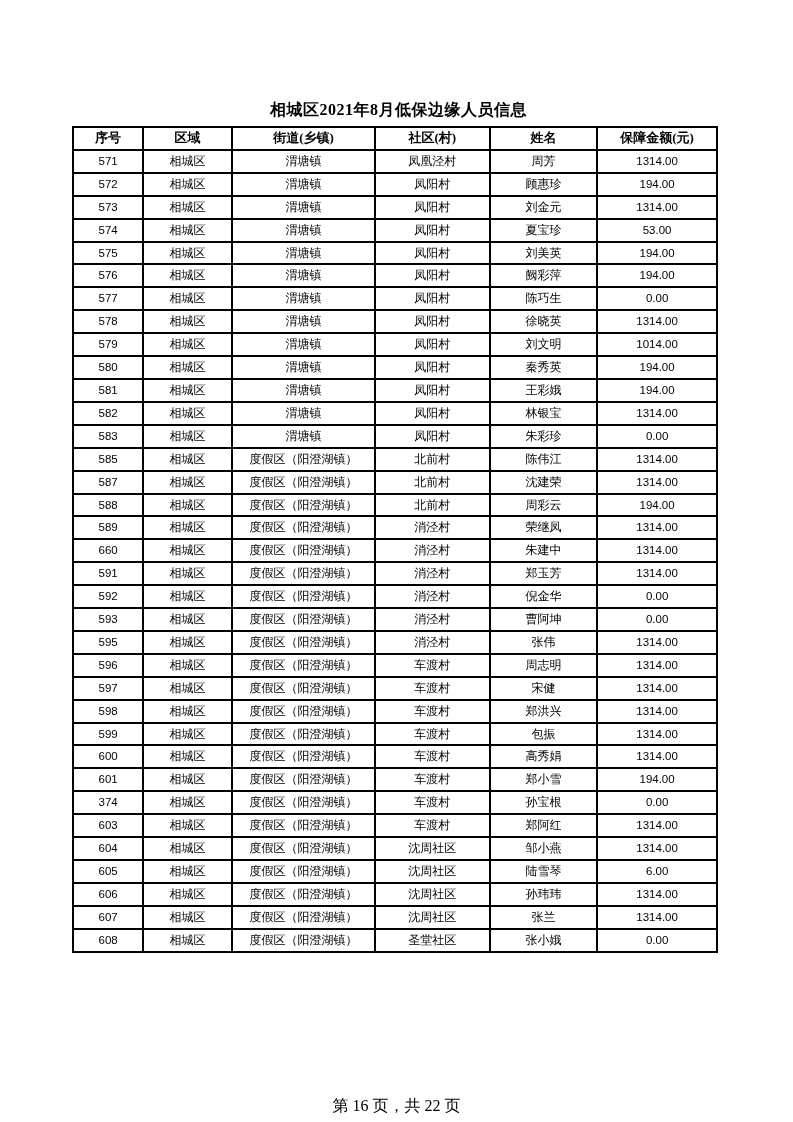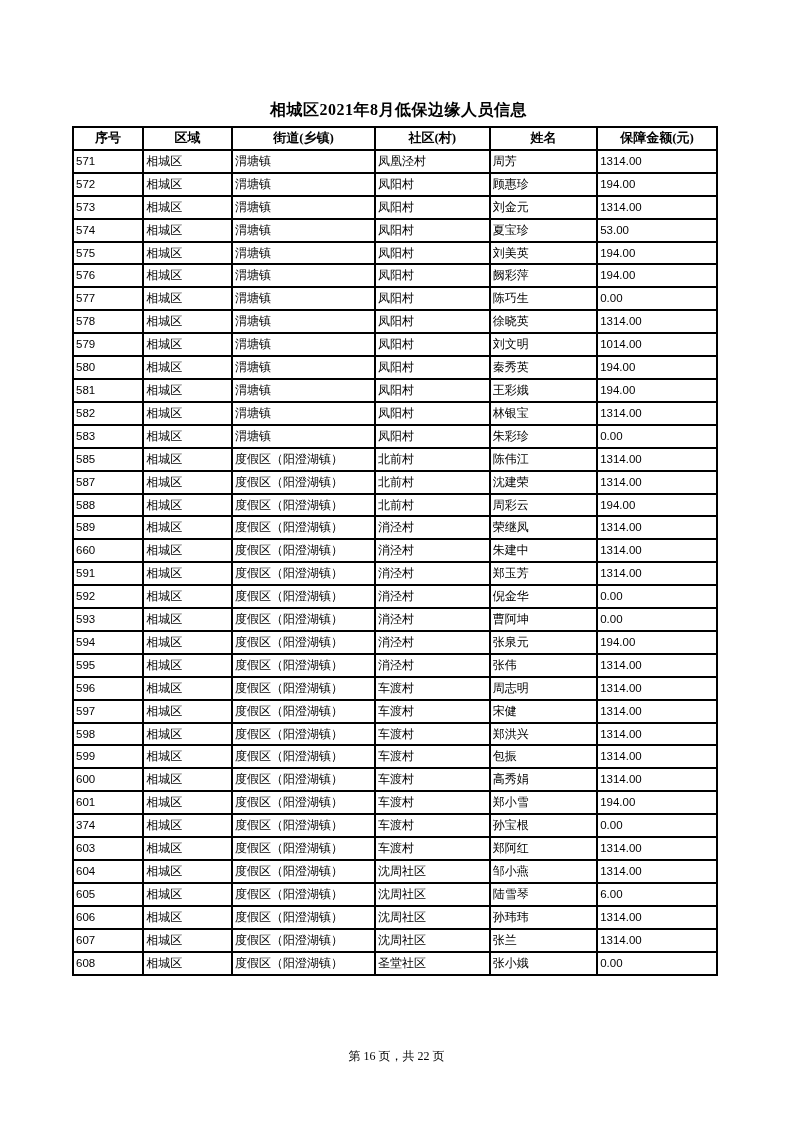--- a/index.html
+++ b/index.html
@@ -27,20 +27,21 @@
     letter-spacing: 0.5px;
     margin: 0;
   }
   table.benefits {
     position: absolute;
     left: 72px;
     top: 126px;
     width: 646px;
     border-collapse: collapse;
     table-layout: fixed;
+    text-align: center;
   }
   table.benefits th,
   table.benefits td {
     border: 2px solid #000000;
     padding: 0 2px;
     height: 20.9px;
     line-height: 20.9px;
     font-size: 12px;
     white-space: nowrap;
     overflow: hidden;
@@ -49,25 +50,25 @@
   table.benefits th {
     font-size: 13px;
     font-weight: 700;
   }
   table.benefits td.num {
     font-family: "Liberation Sans", "DejaVu Sans", sans-serif;
     font-size: 11.5px;
   }
   .page-footer {
     position: absolute;
-    top: 1048px;
+    top: 1096px;
     left: 0;
     width: 100%;
     text-align: center;
-    font-size: 12px;
+    font-size: 16px;
   }
 </style>
 </head>
 <body>
 
 <div class="page">
 
   <h1 class="doc-title">相城区2021年8月低保边缘人员信息</h1>
 
   <table class="benefits">
@@ -252,28 +253,20 @@
         </tr>
         <tr>
           <td class="num">593</td>
           <td>相城区</td>
           <td>度假区（阳澄湖镇）</td>
           <td>消泾村</td>
           <td>曹阿坤</td>
           <td class="num">0.00</td>
         </tr>
         <tr>
-          <td class="num">594</td>
-          <td>相城区</td>
-          <td>度假区（阳澄湖镇）</td>
-          <td>消泾村</td>
-          <td>张泉元</td>
-          <td class="num">194.00</td>
-        </tr>
-        <tr>
           <td class="num">595</td>
           <td>相城区</td>
           <td>度假区（阳澄湖镇）</td>
           <td>消泾村</td>
           <td>张伟</td>
           <td class="num">1314.00</td>
         </tr>
         <tr>
           <td class="num">596</td>
           <td>相城区</td>

